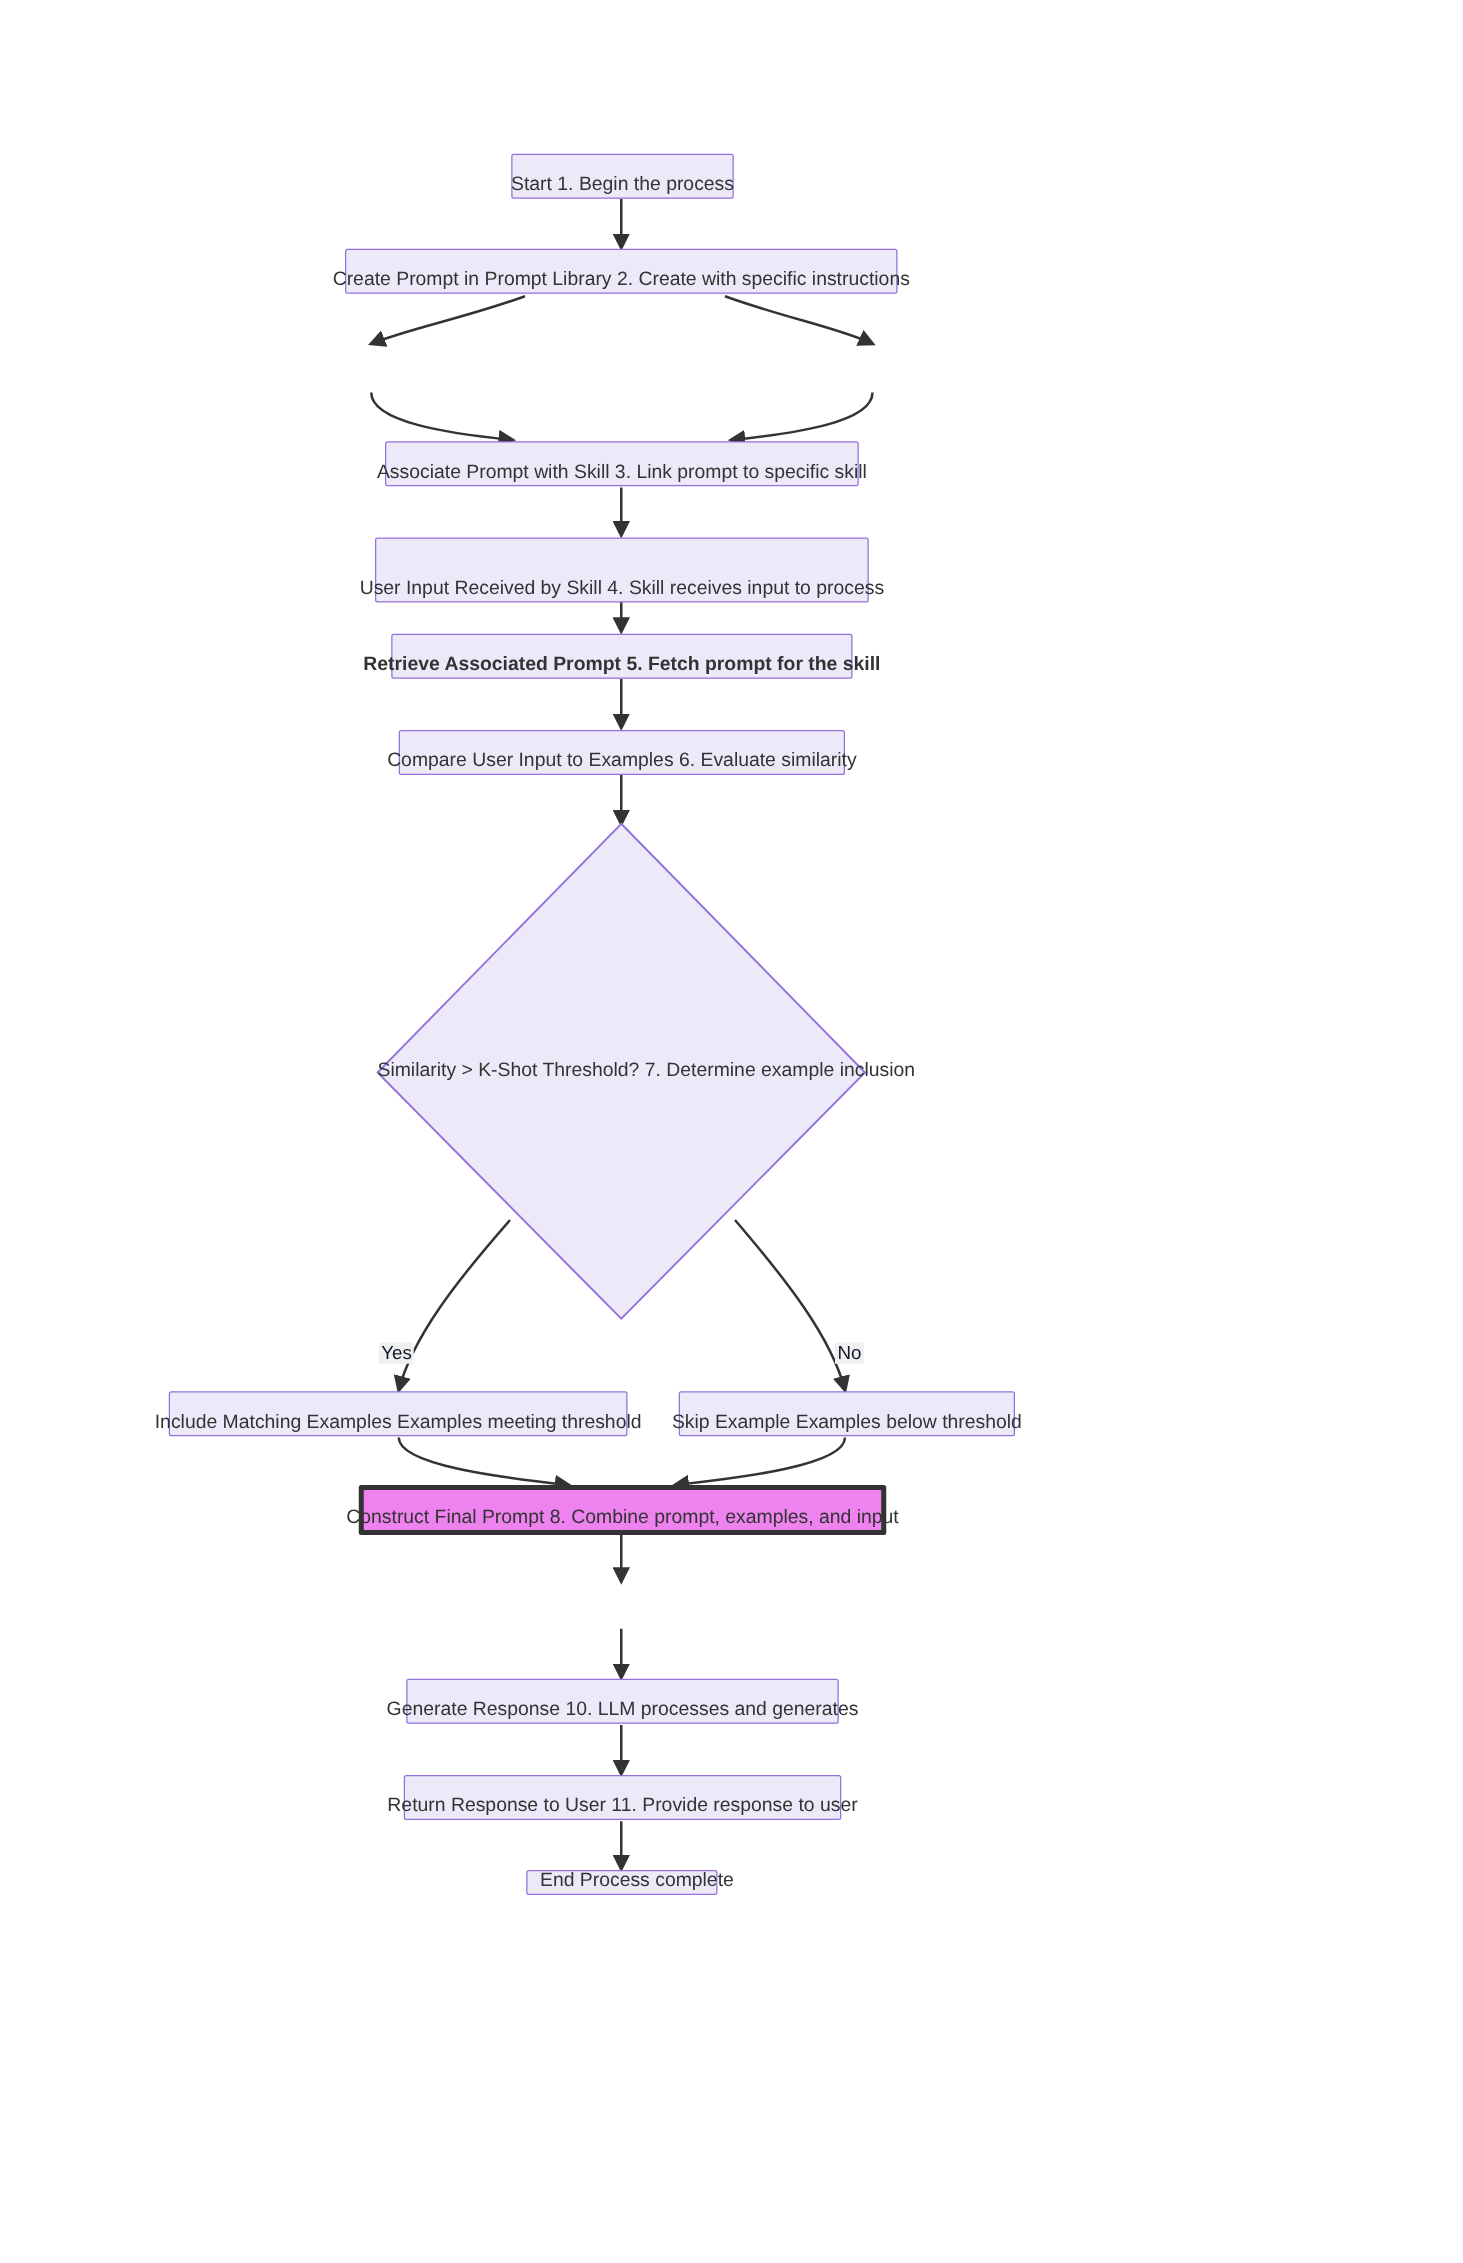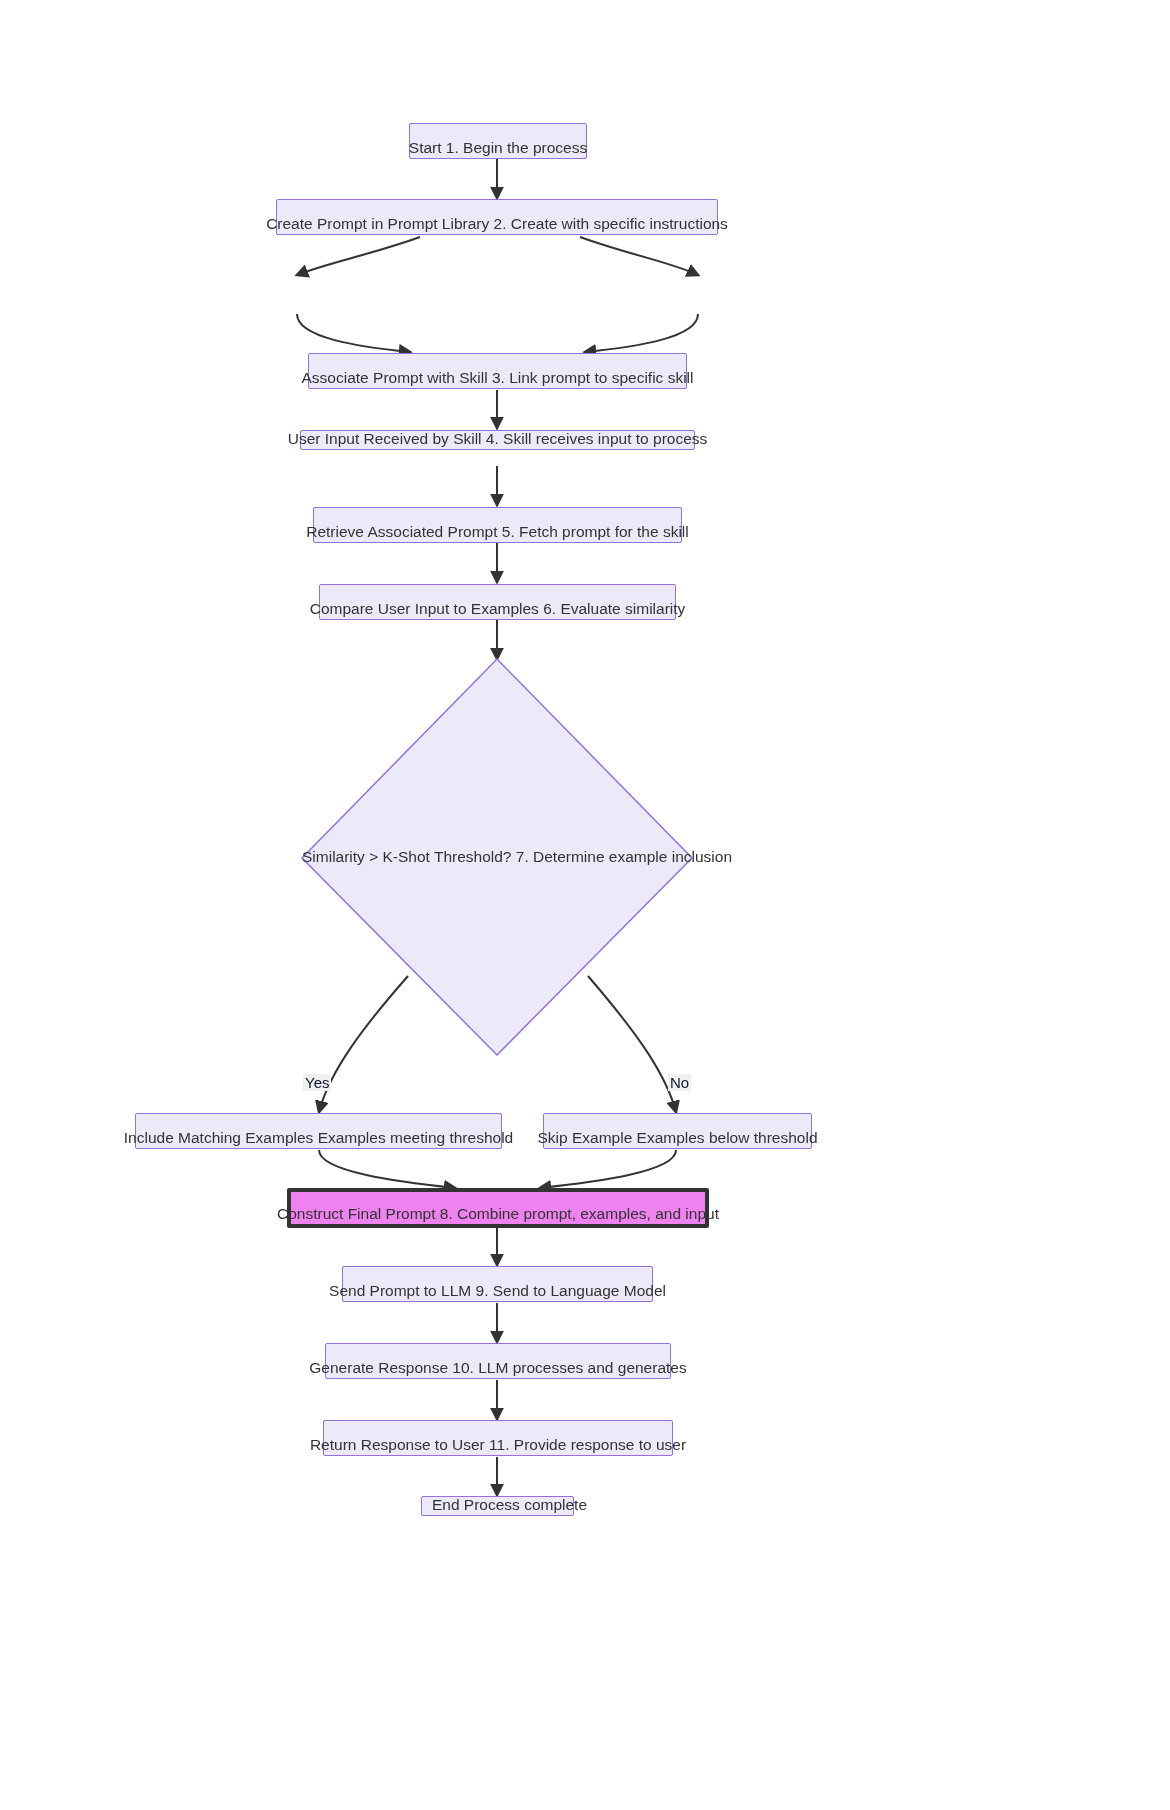--- a/index.html
+++ b/index.html
@@ -134,25 +134,25 @@
   <div class="node-box" style="left:276px; top:199px; width:442px; height:36px;">
     <span>Create Prompt in Prompt Library 2. Create with specific instructions</span>
   </div>
 
 
 
   <div class="node-box" style="left:308px; top:353px; width:379px; height:36px;">
     <span>Associate Prompt with Skill 3. Link prompt to specific skill</span>
   </div>
 
-  <div class="node-box" style="left:300px; top:430px; width:395px; height:20px;">
+  <div class="node-box" style="left:300px; top:430px; width:395px; height:52px;">
     <span>User Input Received by Skill 4. Skill receives input to process</span>
   </div>
 
-  <div class="node-box" style="left:313px; top:507px; width:369px; height:36px;">
+  <div class="node-box" style="left:313px; top:507px; width:369px; height:36px;font-weight:bold;">
     <span>Retrieve Associated Prompt 5. Fetch prompt for the skill</span>
   </div>
 
   <div class="node-box" style="left:319px; top:584px; width:357px; height:36px;">
     <span>Compare User Input to Examples 6. Evaluate similarity</span>
   </div>
 
   <div class="diamond-label" style="left:302px; top:848px; width:390px;">
     <span>Similarity &gt; K-Shot Threshold? 7. Determine example inclusion</span>
   </div>
@@ -170,23 +170,20 @@
   </div>
 
   <div class="node-box" style="left:543px; top:1113px; width:269px; height:36px;">
     <span>Skip Example Examples below threshold</span>
   </div>
 
   <div class="node-box highlight" style="left:287px; top:1188px; width:422px; height:40px;">
     <span>Construct Final Prompt 8. Combine prompt, examples, and input</span>
   </div>
 
-  <div class="node-box" style="left:342px; top:1266px; width:311px; height:36px;">
-    <span>Send Prompt to LLM 9. Send to Language Model</span>
-  </div>
 
   <div class="node-box" style="left:325px; top:1343px; width:346px; height:36px;">
     <span>Generate Response 10. LLM processes and generates</span>
   </div>
 
   <div class="node-box" style="left:323px; top:1420px; width:350px; height:36px;">
     <span>Return Response to User 11. Provide response to user</span>
   </div>
 
   <div class="node-box" style="left:421px; top:1496px; width:153px; height:20px;padding-left:36px;">

